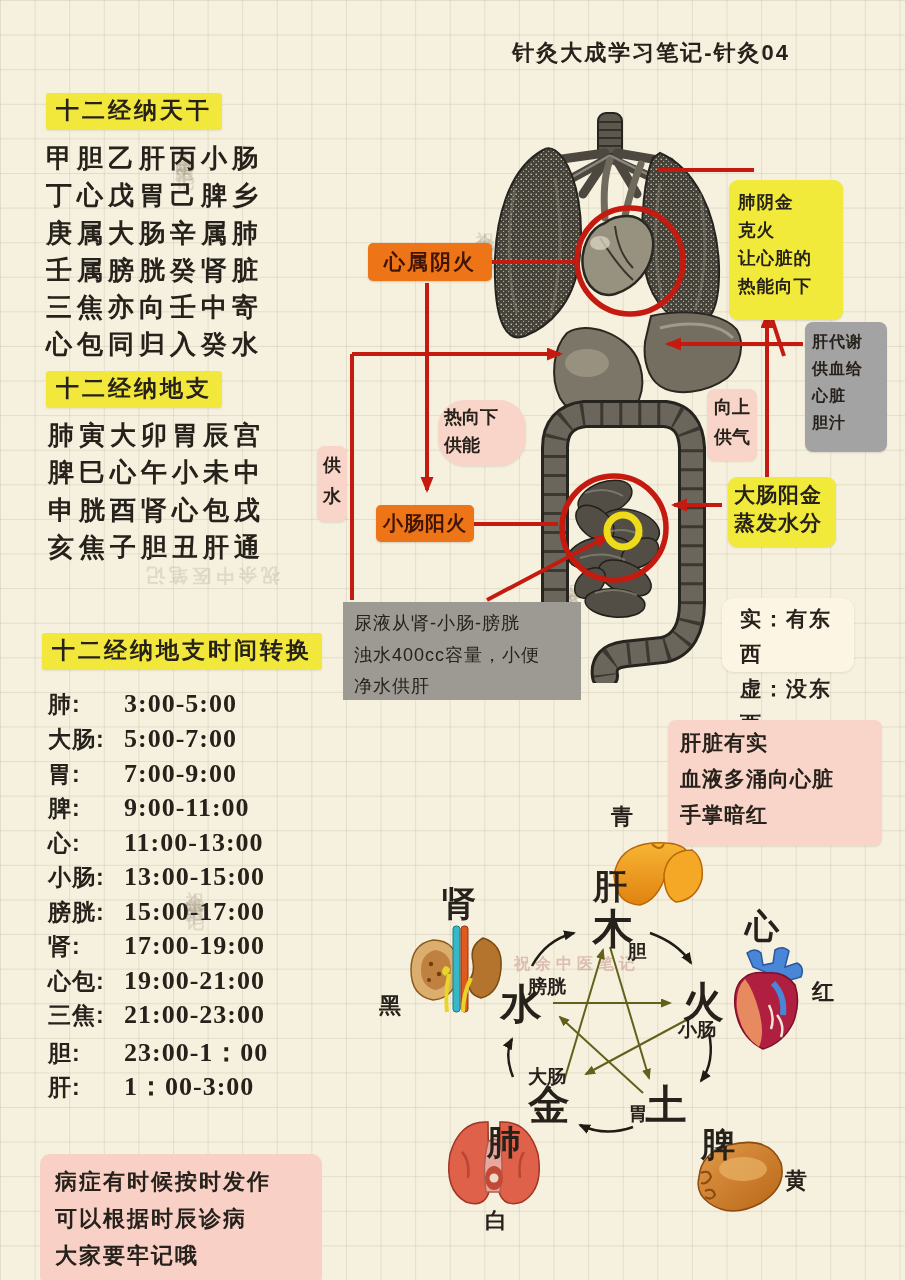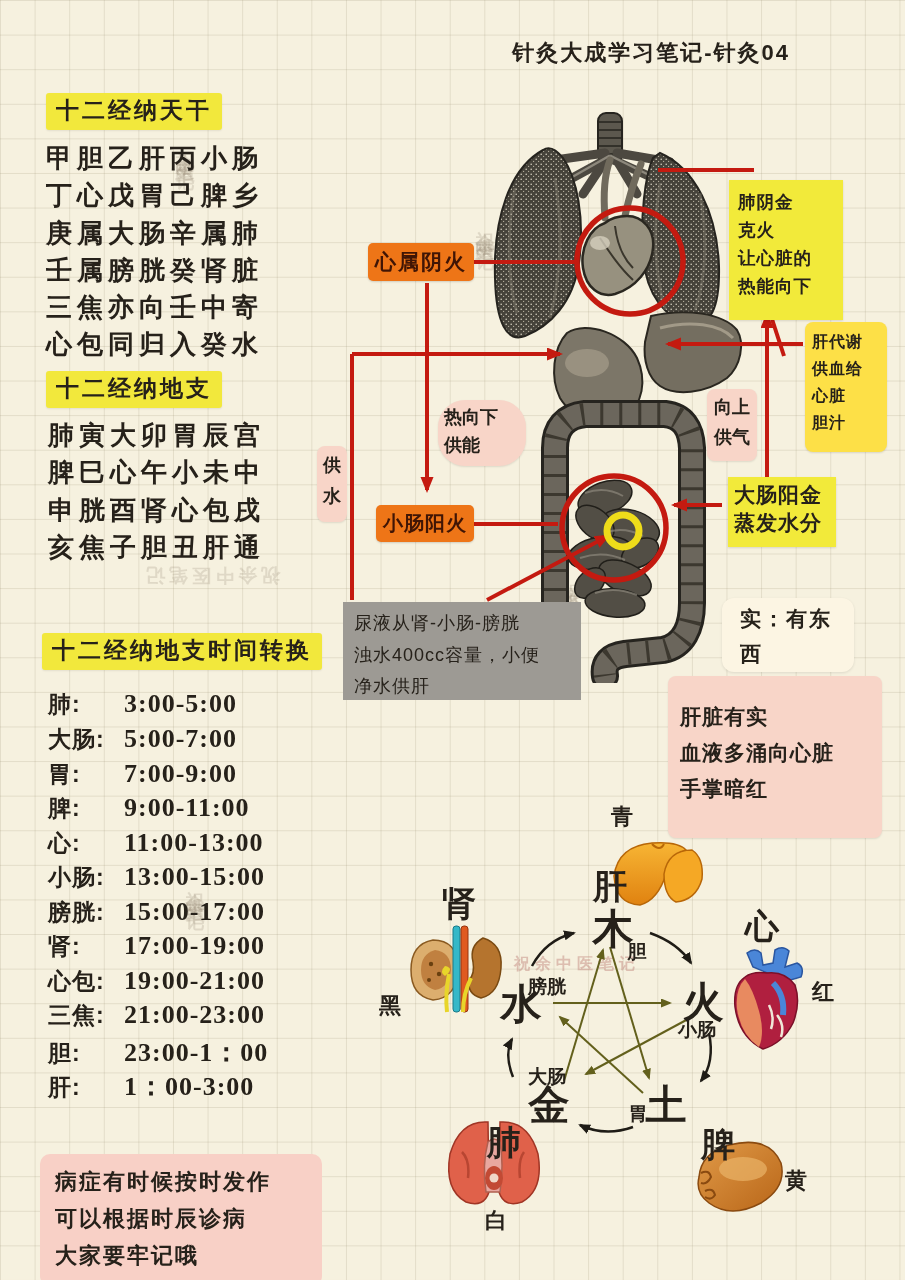--- a/index.html
+++ b/index.html
@@ -15,22 +15,22 @@
   .abs{position:absolute;}
   .title{left:130px;top:38px;width:660px;text-align:right;font-size:22px;font-weight:bold;letter-spacing:2px;}
   .hl{display:inline-block;background:#f2e83c;padding:2px 10px 4px;font-size:23px;font-weight:bold;letter-spacing:3px;border-radius:3px;box-shadow:0 1px 2px rgba(0,0,0,0.08);}
   .poem{font-size:26px;font-weight:bold;line-height:37.3px;letter-spacing:5px;white-space:nowrap;}
   .trow{display:flex;align-items:baseline;white-space:nowrap;}
   .trow .org{font-size:23px;font-weight:bold;width:76px;letter-spacing:1px;}
   .trow .tim{font-size:26px;font-weight:bold;font-family:"Liberation Serif",serif;letter-spacing:1px;}
   .note-box{background:#f8d0c6;border-radius:10px;font-weight:bold;}
   .pinkbox{background:#f8d5c8;border-radius:8px;font-weight:bold;text-align:center;box-shadow:0 1px 2px rgba(0,0,0,0.10);}
   .orangebox{background:#ee7517;border-radius:5px;font-weight:bold;text-align:center;color:#401505;box-shadow:0 1px 2px rgba(0,0,0,0.15);}
-  .yellowbox{background:#f2ea3a;border-radius:0;font-weight:bold;box-shadow:0 1px 2px rgba(0,0,0,0.12);}
-  .greenbox{background:#fde047;border-radius:8px;font-weight:bold;box-shadow:0 1px 2px rgba(0,0,0,0.12);}
+  .yellowbox{background:#f2ea3a;border-radius:9px;font-weight:bold;box-shadow:0 1px 2px rgba(0,0,0,0.12);}
+  .greenbox{background:#a3a3a3;border-radius:8px;font-weight:bold;box-shadow:0 1px 2px rgba(0,0,0,0.12);}
   .graybox{background:#9d9a94;font-weight:normal;font-size:18px;line-height:31.5px;padding:6px 11px;letter-spacing:1px;}
   .creambox{background:#fcf5e3;border-radius:12px;font-weight:bold;font-size:21px;line-height:35px;padding:3px 0 3px 18px;box-shadow:0 1px 3px rgba(0,0,0,0.10);letter-spacing:2px;}
   .el-char{font-size:41px;font-weight:bold;transform:translate(-50%,-50%);line-height:1;}
   .el-organ{font-size:34px;font-weight:bold;transform:translate(-50%,-50%);line-height:1;}
   .el-fu{font-size:19px;font-weight:bold;transform:translate(-50%,-50%);line-height:1;white-space:nowrap;}
   .el-color{font-size:22px;font-weight:bold;transform:translate(-50%,-50%);line-height:1;}
   .wm{color:rgba(135,122,100,0.20);font-size:19px;font-weight:bold;letter-spacing:4px;pointer-events:none;}
   .wm-v{writing-mode:vertical-rl;}
   .wm-main{color:rgba(195,140,130,0.50);font-size:16px;font-weight:bold;letter-spacing:5px;}
   svg{display:block;}
@@ -235,21 +235,21 @@
 
   <g stroke="#1f1c16" stroke-width="2.5" fill="none">
     <path d="M532,966 Q546,940 574,933" marker-end="url(#arB)"></path>
     <path d="M650,933 Q678,943 691,963" marker-end="url(#arB)"></path>
     <path d="M709,1033 Q715,1062 701,1081" marker-end="url(#arB)"></path>
     <path d="M633,1127 Q605,1137 580,1125" marker-end="url(#arB)"></path>
     <path d="M513,1077 Q504,1054 512,1039" marker-end="url(#arB)"></path>
   </g>
 </svg>
 
-<div class="abs orangebox" style="left:368px;top:243px;width:106px;height:38px;font-size:21px;line-height:38px;letter-spacing:2px;">心属阴火</div>
+<div class="abs orangebox" style="left:368px;top:243px;width:124px;height:38px;font-size:21px;line-height:38px;letter-spacing:2px;">心属阴火</div>
 
 <div class="abs yellowbox" style="left:729px;top:180px;width:96px;height:124px;padding:8px 9px;font-size:17.5px;line-height:28px;letter-spacing:1px;">
   <div>肺阴金</div>
   <div>克火</div>
   <div>让心脏的</div>
   <div>热能向下</div>
 </div>
 
 <div class="abs greenbox" style="left:805px;top:322px;width:68px;height:118px;padding:6px 7px;font-size:16px;line-height:27px;letter-spacing:1px;">
   <div>肝代谢</div>
@@ -284,21 +284,21 @@
   <div>尿液从肾-小肠-膀胱</div>
   <div>浊水400cc容量，小便</div>
   <div>净水供肝</div>
 </div>
 
 <div class="abs creambox" style="left:722px;top:598px;width:114px;height:68px;">
   <div>实：有东西</div>
   <div>虚：没东西</div>
 </div>
 
-<div class="abs pinkbox" style="left:668px;top:676px;width:190px;height:116px;padding:23px 12px;font-size:21px;line-height:36px;text-align:left;letter-spacing:1px;">
+<div class="abs pinkbox" style="left:668px;top:720px;width:190px;height:116px;padding:5px 12px;font-size:21px;line-height:36px;text-align:left;letter-spacing:1px;">
   <div>肝脏有实</div>
   <div>血液多涌向心脏</div>
   <div>手掌暗红</div>
 </div>
 
 <svg class="abs" style="left:608px;top:834px;" width="100" height="85" viewBox="0 0 100 85">
   <defs>
       <linearGradient id="lv" x1="0" y1="0" x2="0" y2="1">
         <stop offset="0" stop-color="#f7b534"></stop>
         <stop offset="1" stop-color="#e08210"></stop>

